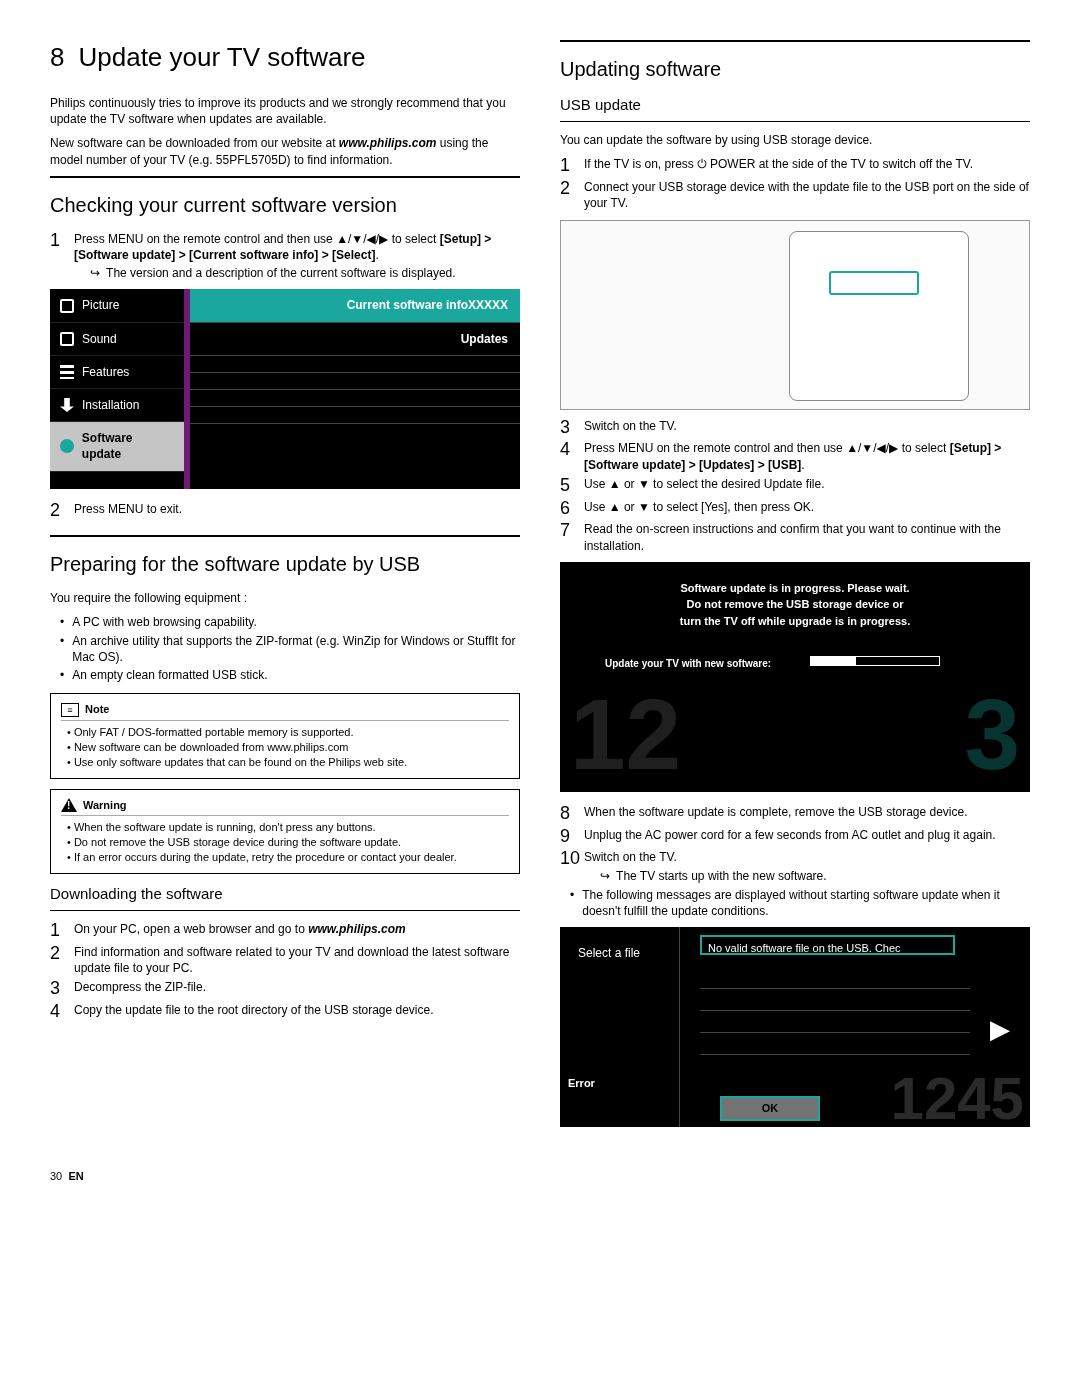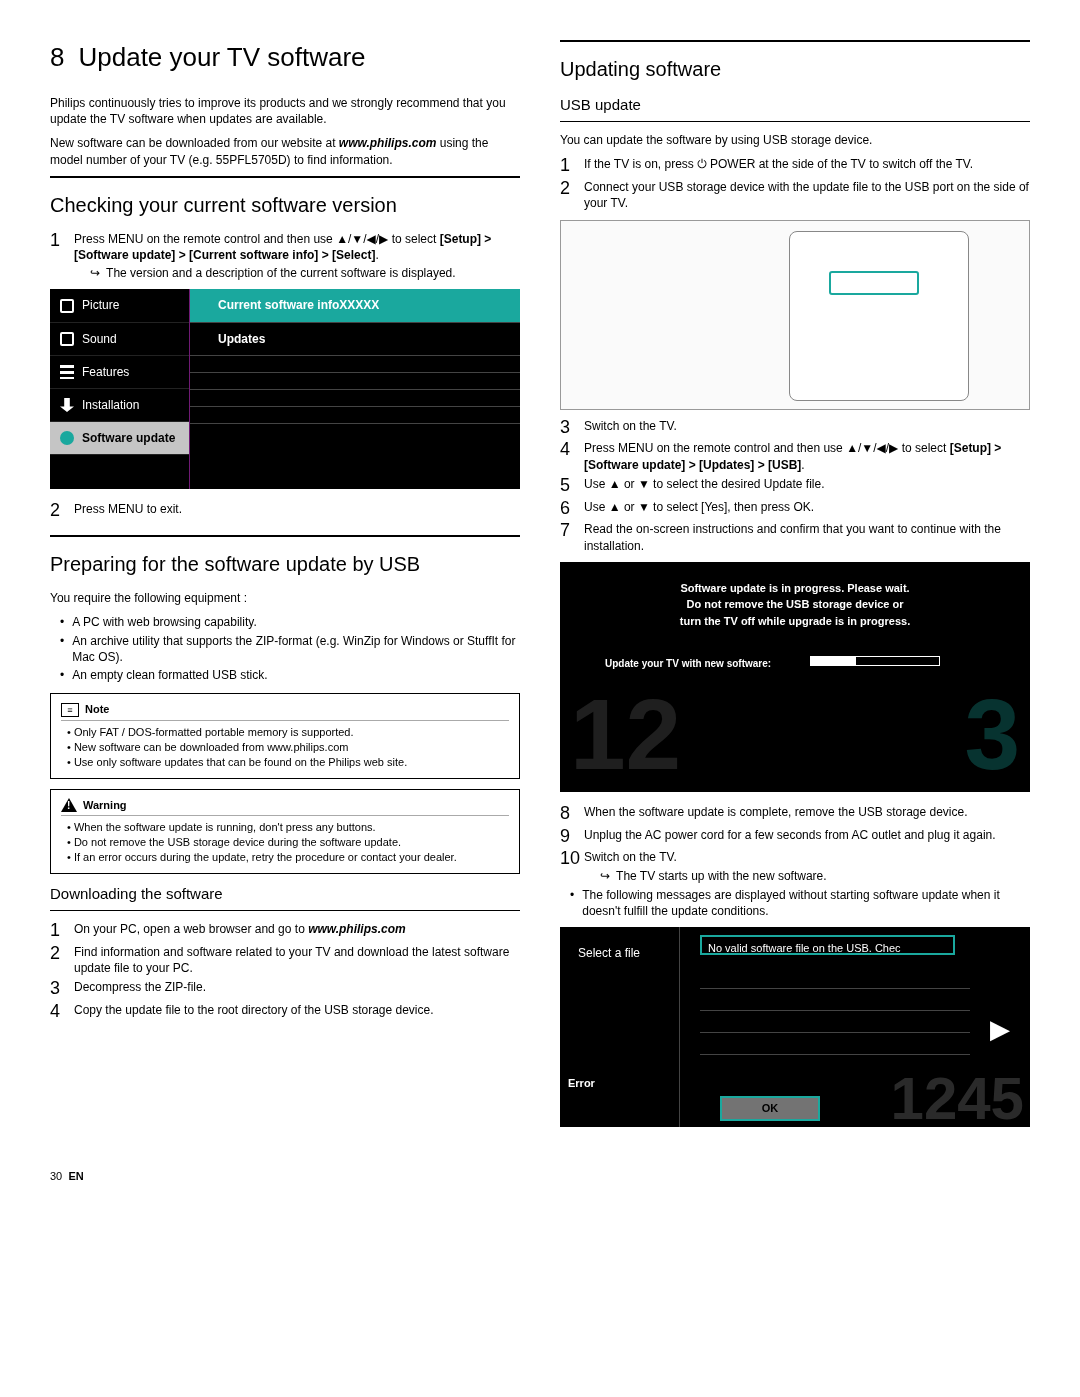--- a/index.html
+++ b/index.html
@@ -34,25 +34,25 @@
   .box .hdr { display: flex; align-items: center; gap: 6px; font-weight: bold; margin-bottom: 4px; border-bottom: 1px solid #aaa; padding-bottom: 3px; }
   .box ul { list-style: none; padding-left: 6px; }
   .box ul li::before { content: "• "; }
   .note-icon { width: 18px; height: 14px; border: 1px solid #000; display: inline-flex; align-items: center; justify-content: center; font-size: 9px; }
   .warn-icon { width: 0; height: 0; border-left: 8px solid transparent; border-right: 8px solid transparent; border-bottom: 14px solid #000; display: inline-block; position: relative; }
   .warn-icon::after { content: "!"; color: #fff; position: absolute; left: -2px; top: 1px; font-size: 10px; font-weight: bold; }
   strong.i { font-weight: bold; font-style: italic; }
 
   
   .tvshot1 { background: #000; color: #fff; width: 100%; height: 200px; margin: 8px 0 12px; display: flex; font-size: 12px; }
-  .tvshot1 .side { width: 140px; border-right: 1px solid #701a75; }
+  .tvshot1 .side { width: 140px; border-right: 6px solid #701a75; }
   .tvshot1 .side .it { padding: 8px 10px; display: flex; align-items: center; gap: 8px; border-bottom: 1px solid #222; }
   .tvshot1 .side .it.sel { background: #c5c5c5; color: #000; }
   .tvshot1 .main { flex: 1; }
-  .tvshot1 .main .row { padding: 8px 28px; border-bottom: 1px solid #444; display: flex; justify-content: flex-start; }
+  .tvshot1 .main .row { padding: 8px 12px; border-bottom: 1px solid #444; display: flex; justify-content: flex-end; }
   .tvshot1 .main .row.sel { background: #1aa89e; }
   .ic { width: 14px; height: 14px; display: inline-block; }
   .ic-pic { border: 2px solid #fff; border-radius: 2px; }
   .ic-snd { border: 2px solid #fff; border-radius: 2px; position: relative; }
   .ic-fea { background: repeating-linear-gradient(#fff 0 3px, transparent 3px 6px); }
   .ic-ins { background: #fff; clip-path: polygon(50% 0, 100% 40%, 70% 40%, 70% 100%, 30% 100%, 30% 40%, 0 40%); transform: rotate(180deg);}
   .ic-sw { background: #1aa89e; border-radius: 50%; }
 
   
   .usbport { width: 100%; height: 190px; border: 1px solid #999; margin: 8px 0; background: linear-gradient(#fafafa,#fafafa); position: relative; overflow: hidden; }

